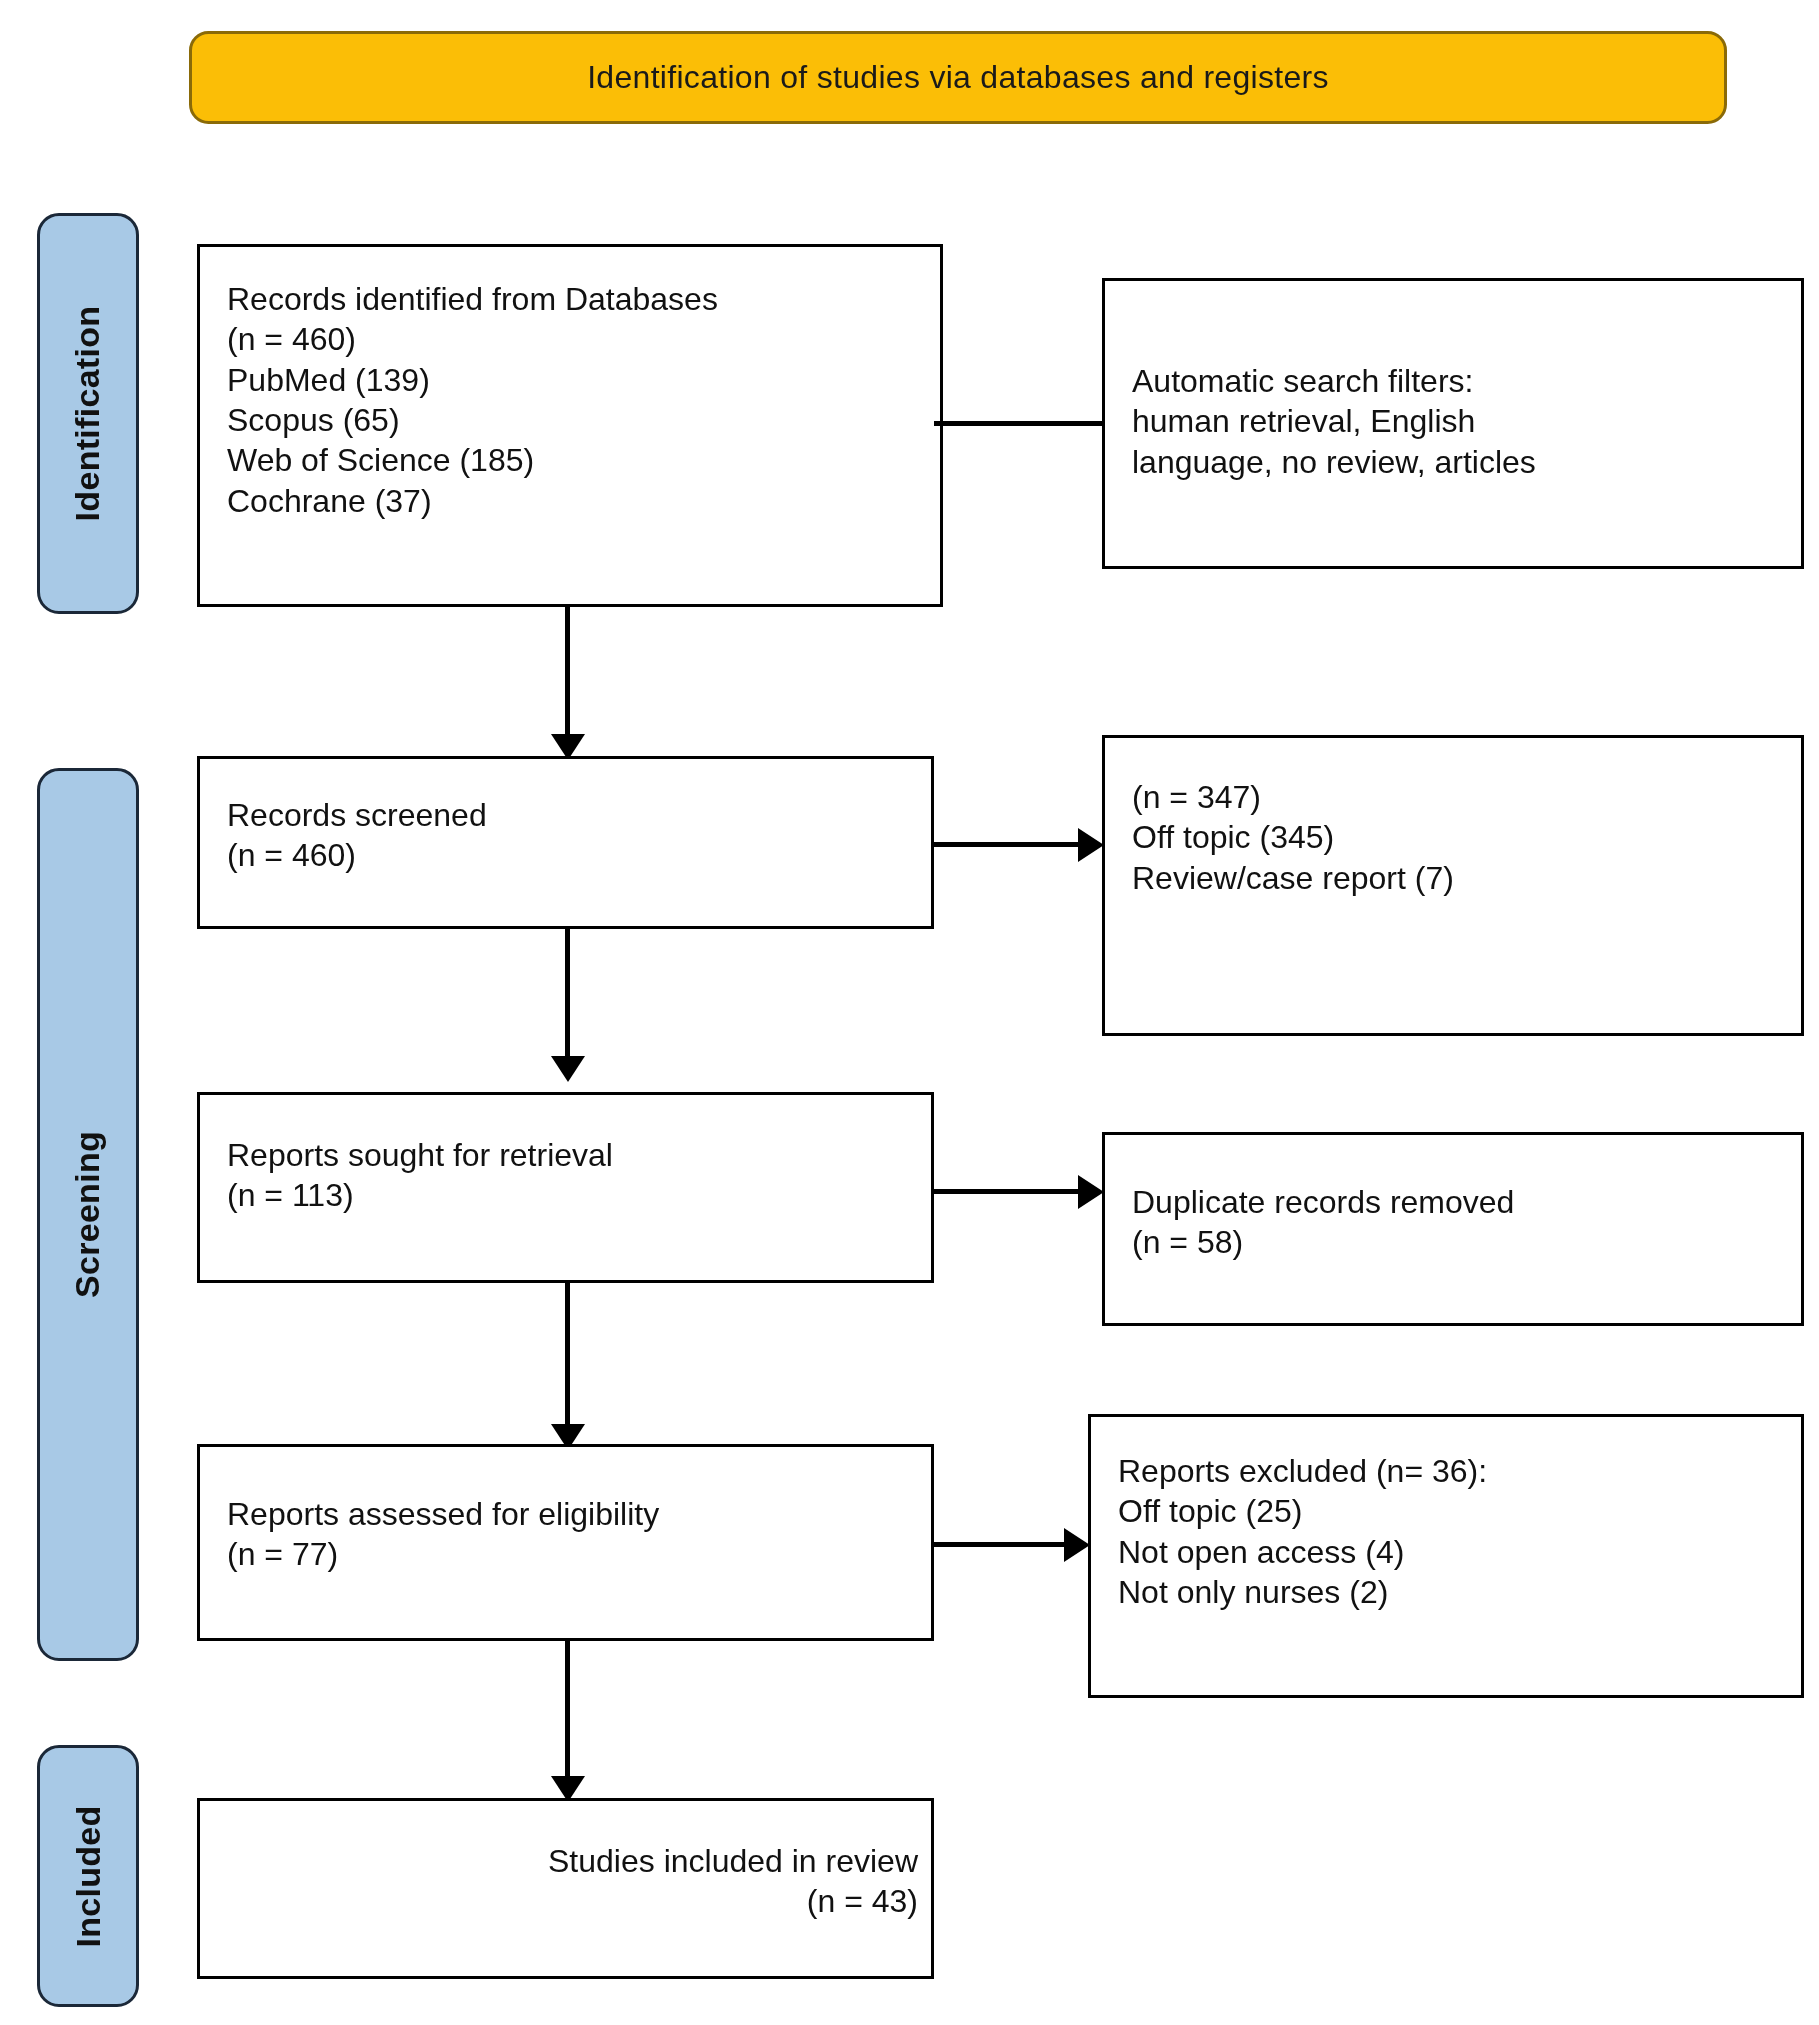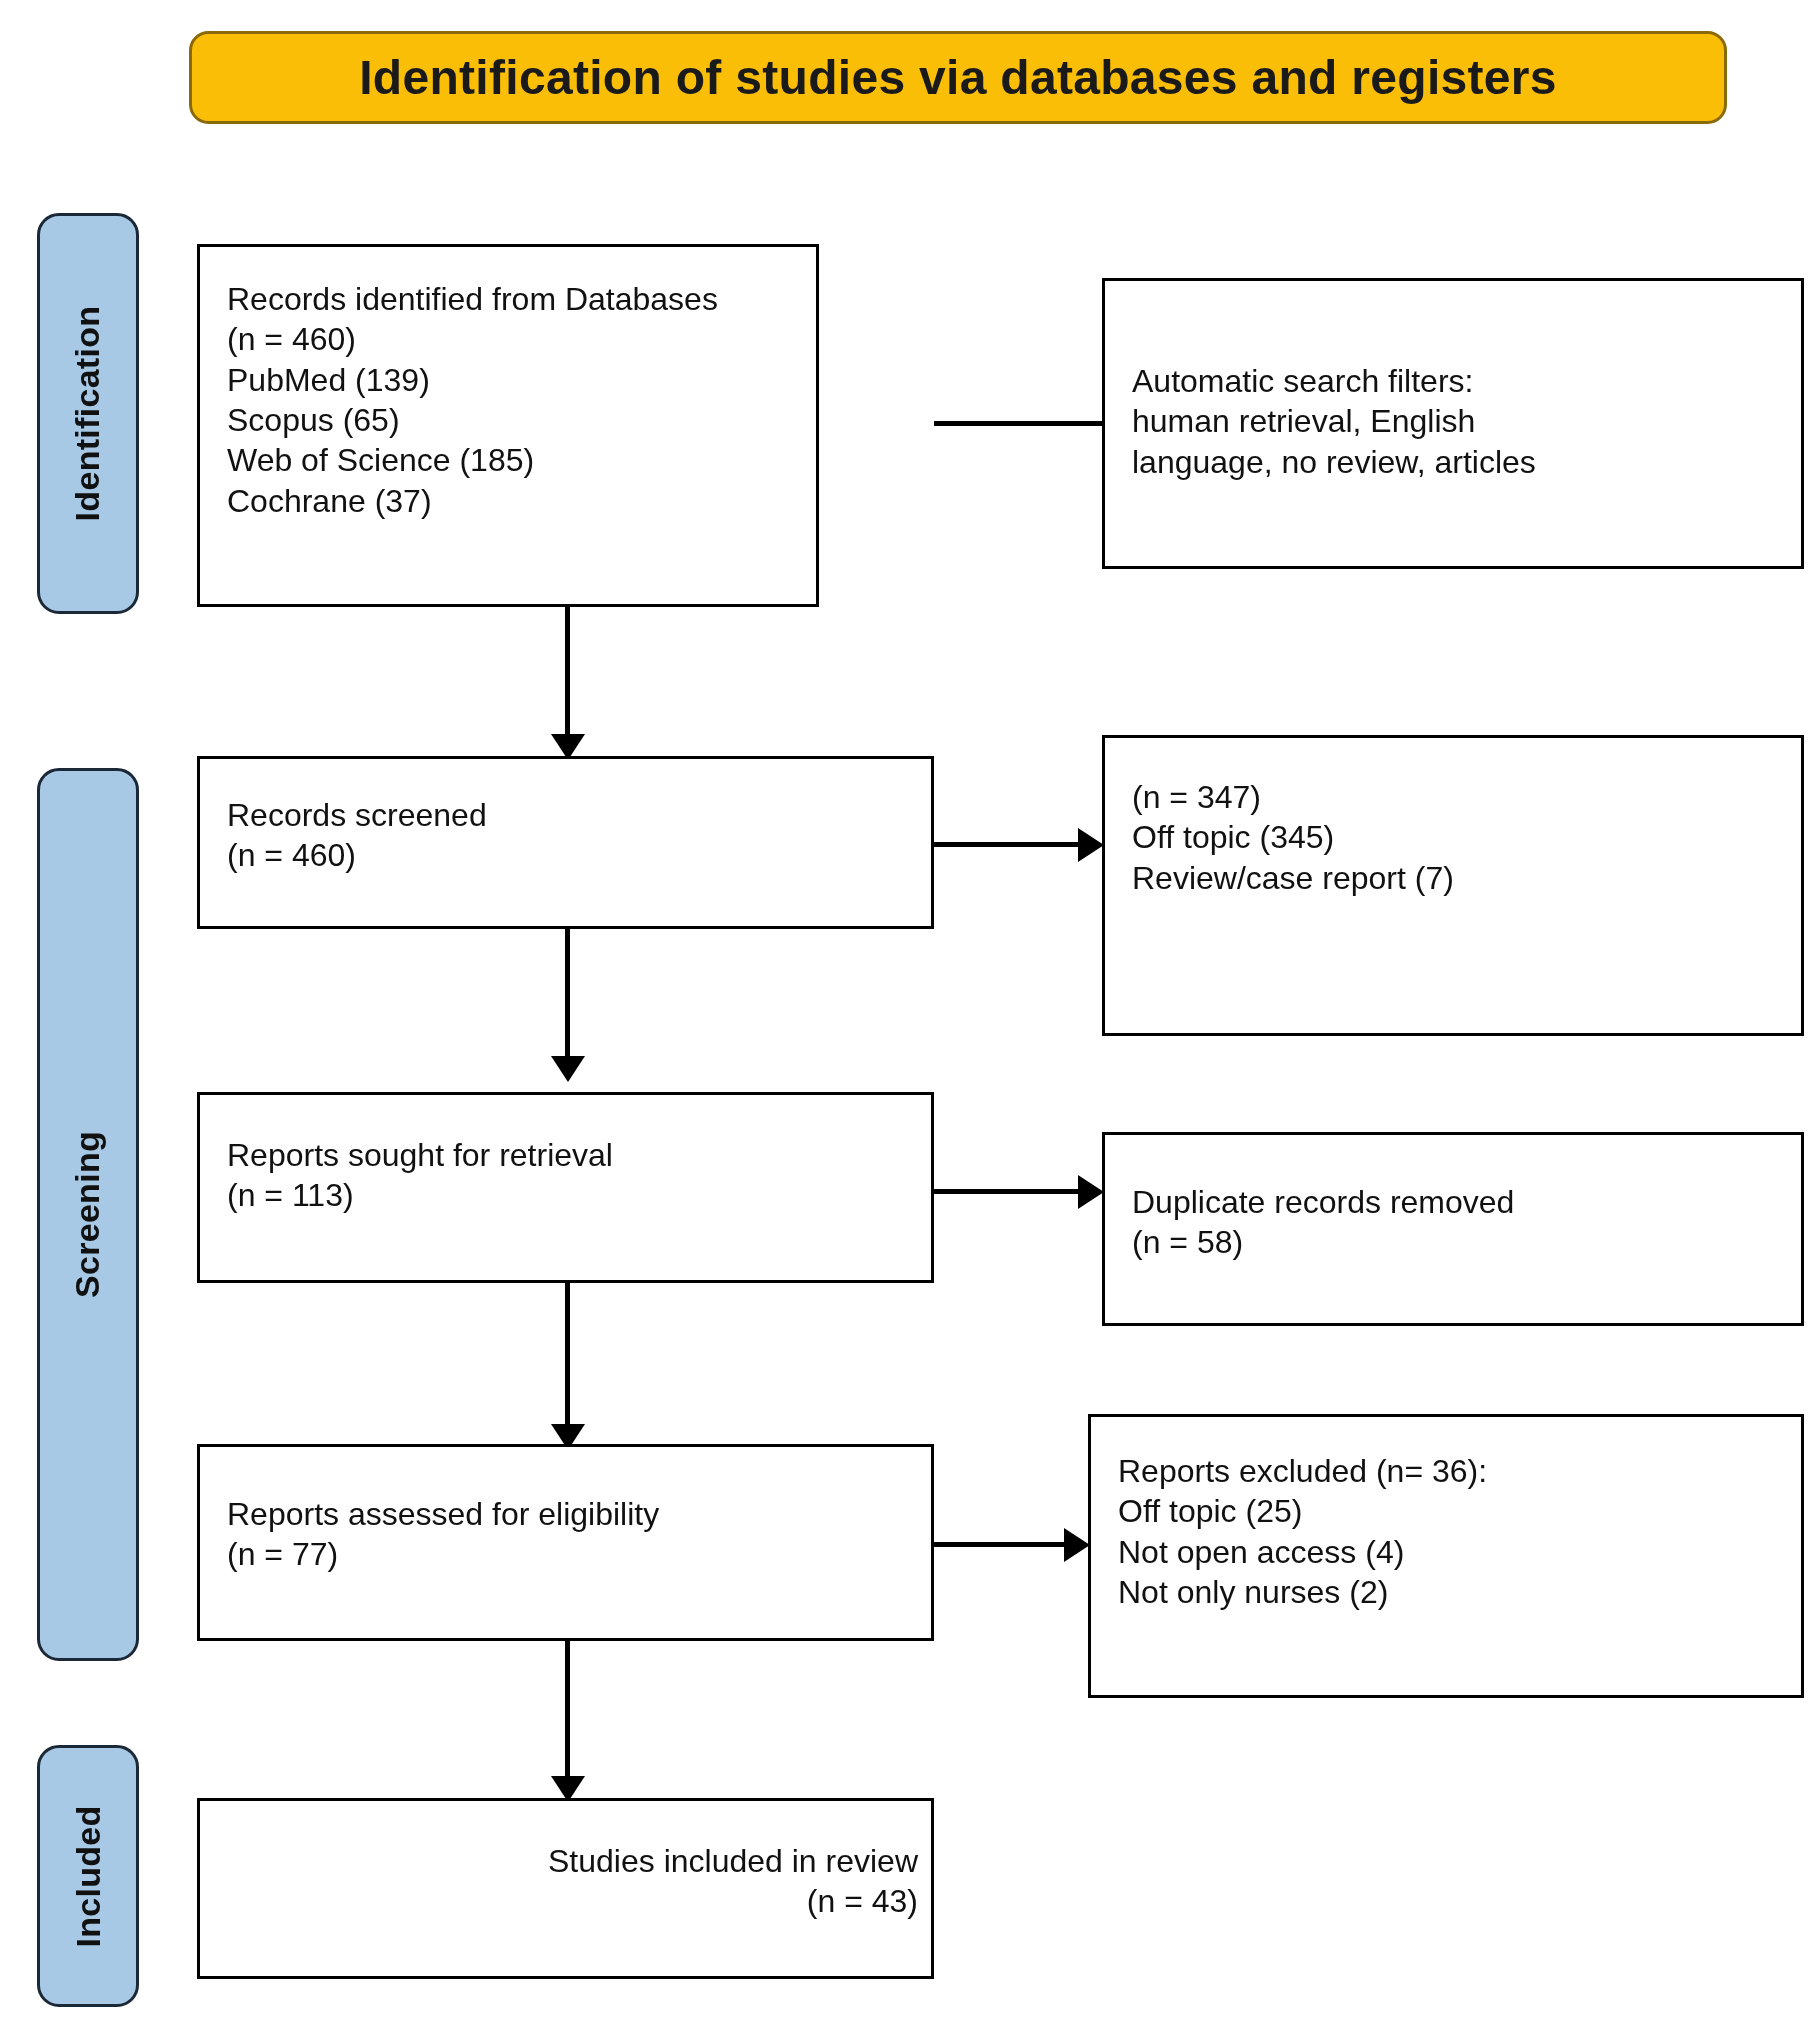--- a/index.html
+++ b/index.html
@@ -26,22 +26,22 @@
     left: 189px; top: 31px;
     width: 1538px; height: 93px;
     background: #FBBE06;
     border: 3.2px solid #8A6A08;
     border-radius: 19.4px;
     display: flex;
     align-items: center;
     justify-content: center;
   }
   .banner-text {
-    font-size: 48px;
-    font-weight: bold;
+    font-size: 32px;
+    font-weight: normal;
     color: #1a1a1a;
     letter-spacing: 0.3px;
     white-space: nowrap;
   }
 
   
   .stage-label {
     position: absolute;
     background: #A8C9E6;
     border: 3.9px solid #1b2838;
@@ -119,21 +119,21 @@
   </div>
 
   <div class="stage-label" style="left:37px; top:768px; width:102px; height:893px;">
     <span>Screening</span>
   </div>
 
   <div class="stage-label" style="left:37px; top:1745px; width:102px; height:262px;">
     <span>Included</span>
   </div>
 
-  <div class="box" style="left:197px; top:244px; width:622px; height:363px;">
+  <div class="box" style="left:197px; top:244px; width:746px; height:363px;">
     <div class="box-inner" style="top:32px;">
       <div class="box-line">Records identified from Databases</div>
       <div class="box-line">(n = 460)</div>
       <div class="box-line">PubMed (139)</div>
       <div class="box-line">Scopus (65)</div>
       <div class="box-line">Web of Science (185)</div>
       <div class="box-line">Cochrane (37)</div>
     </div>
   </div>
 

